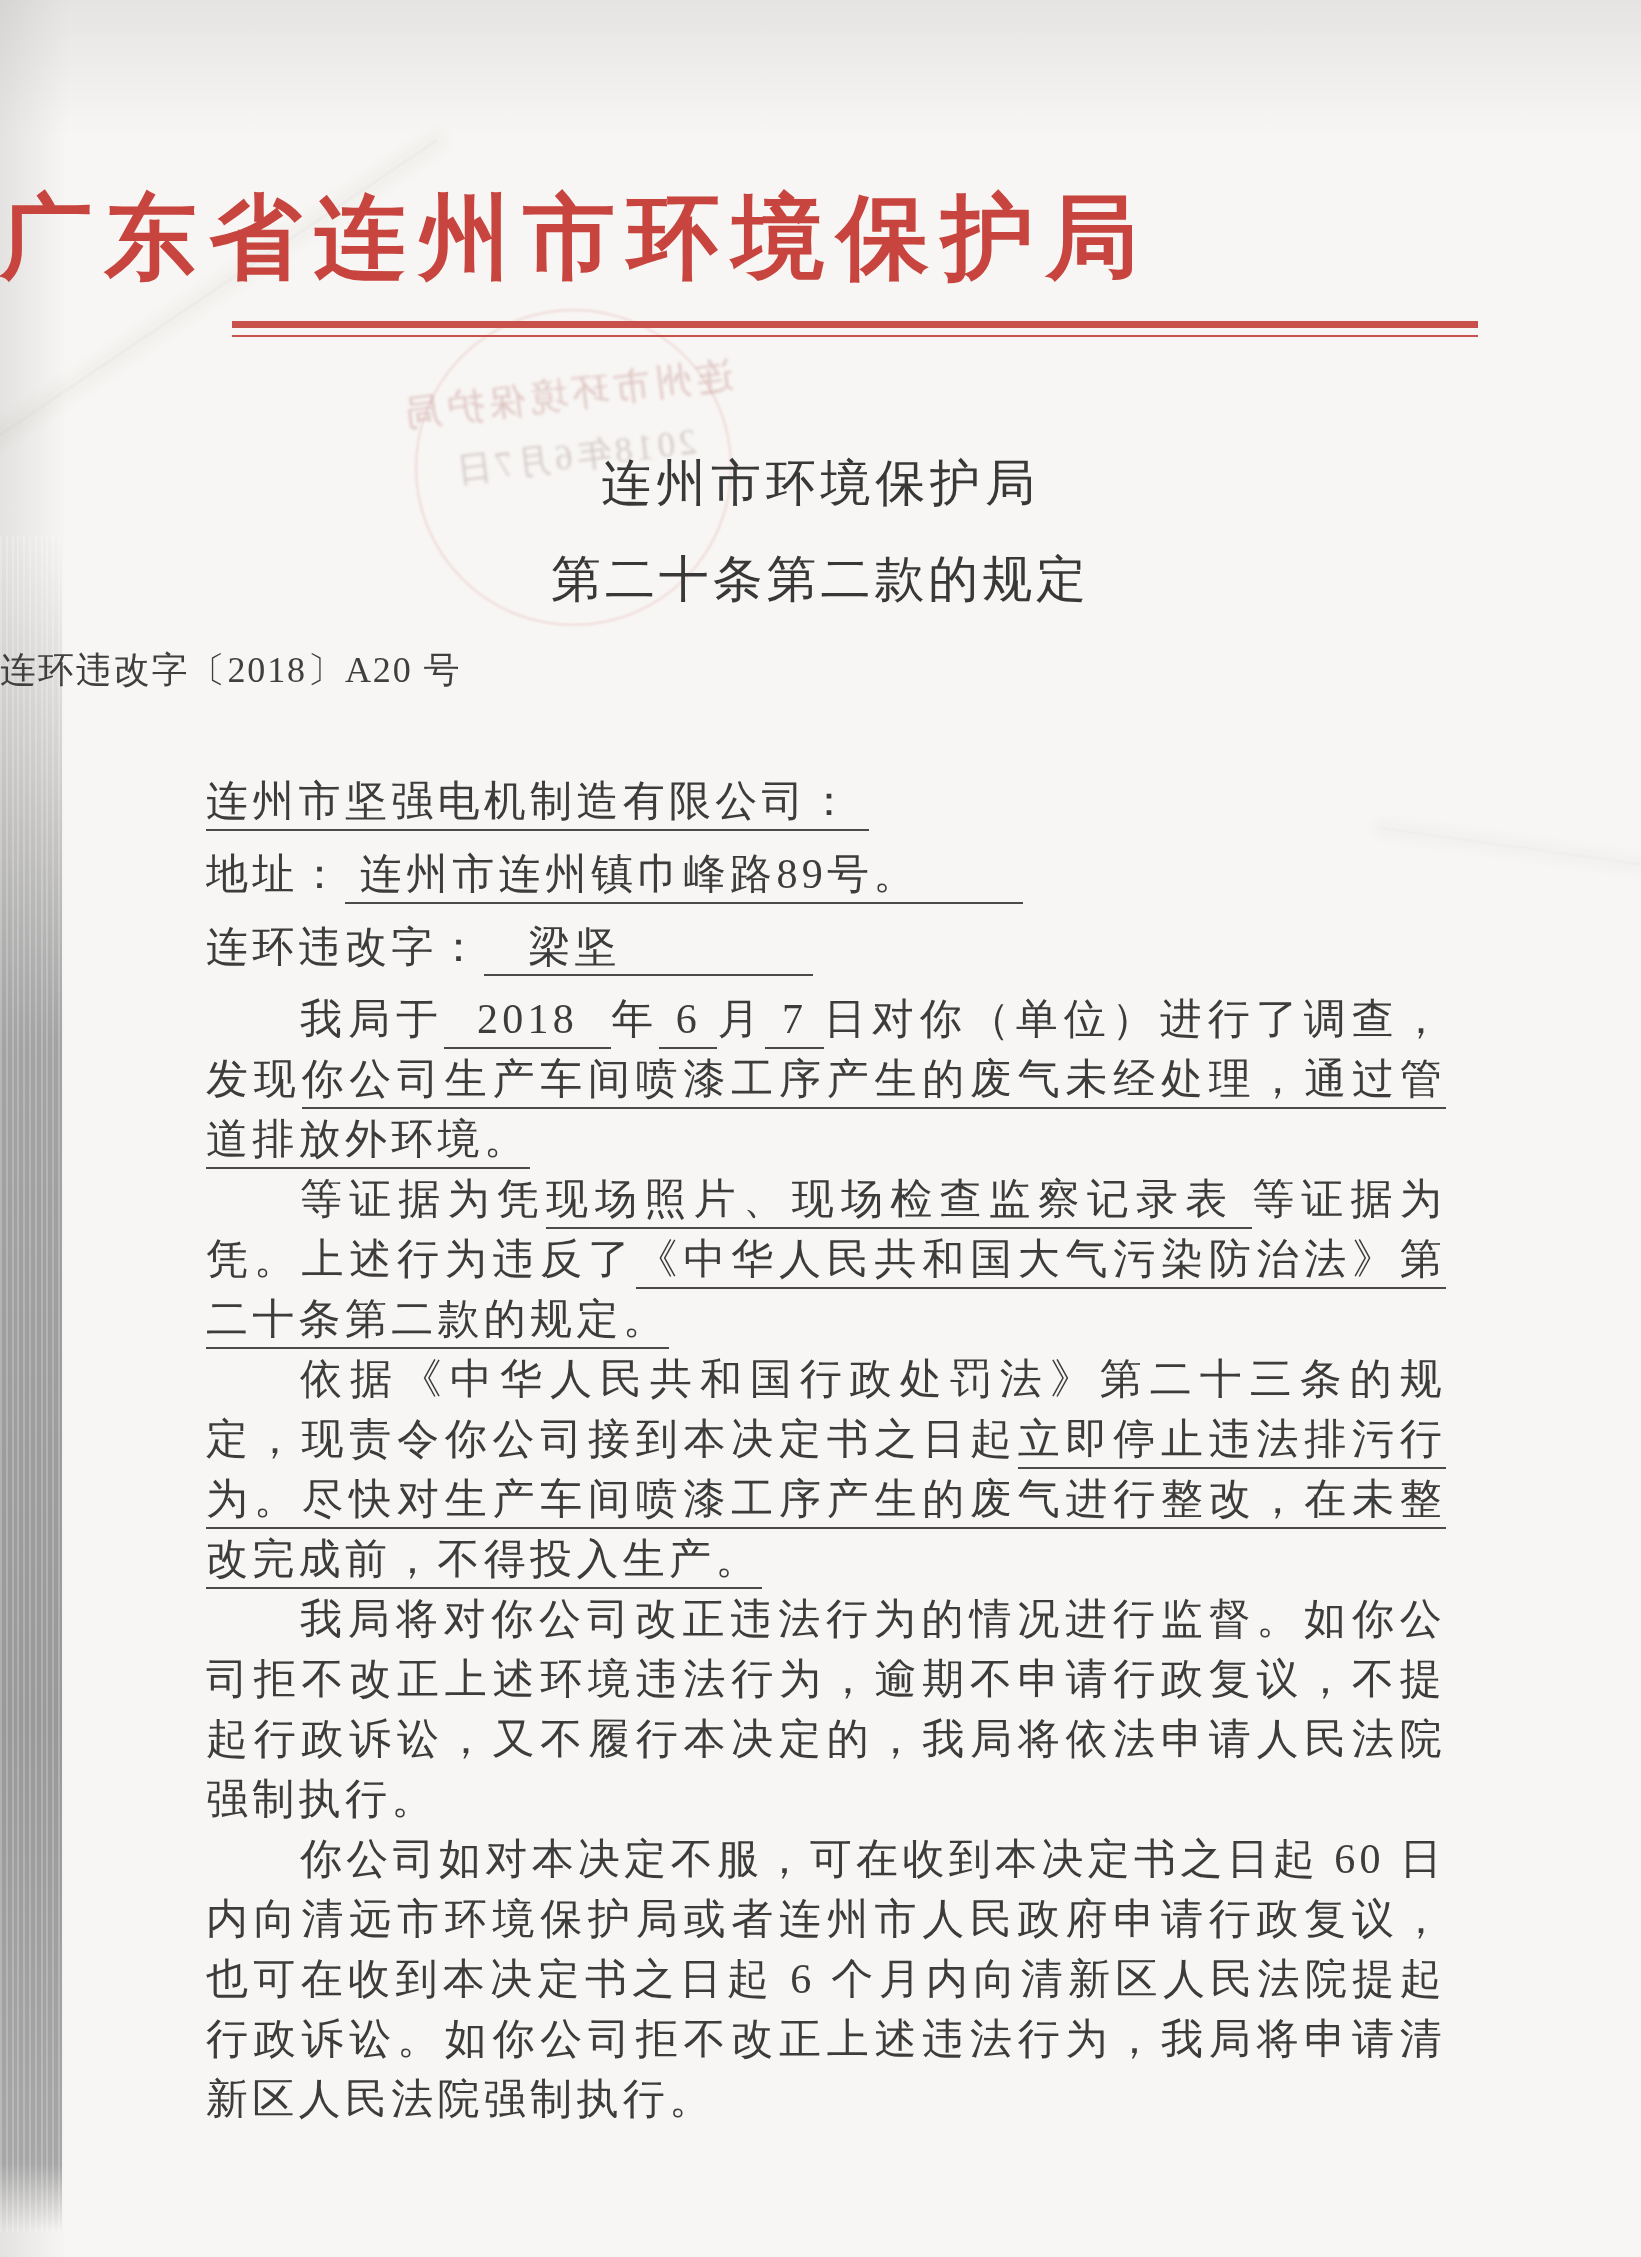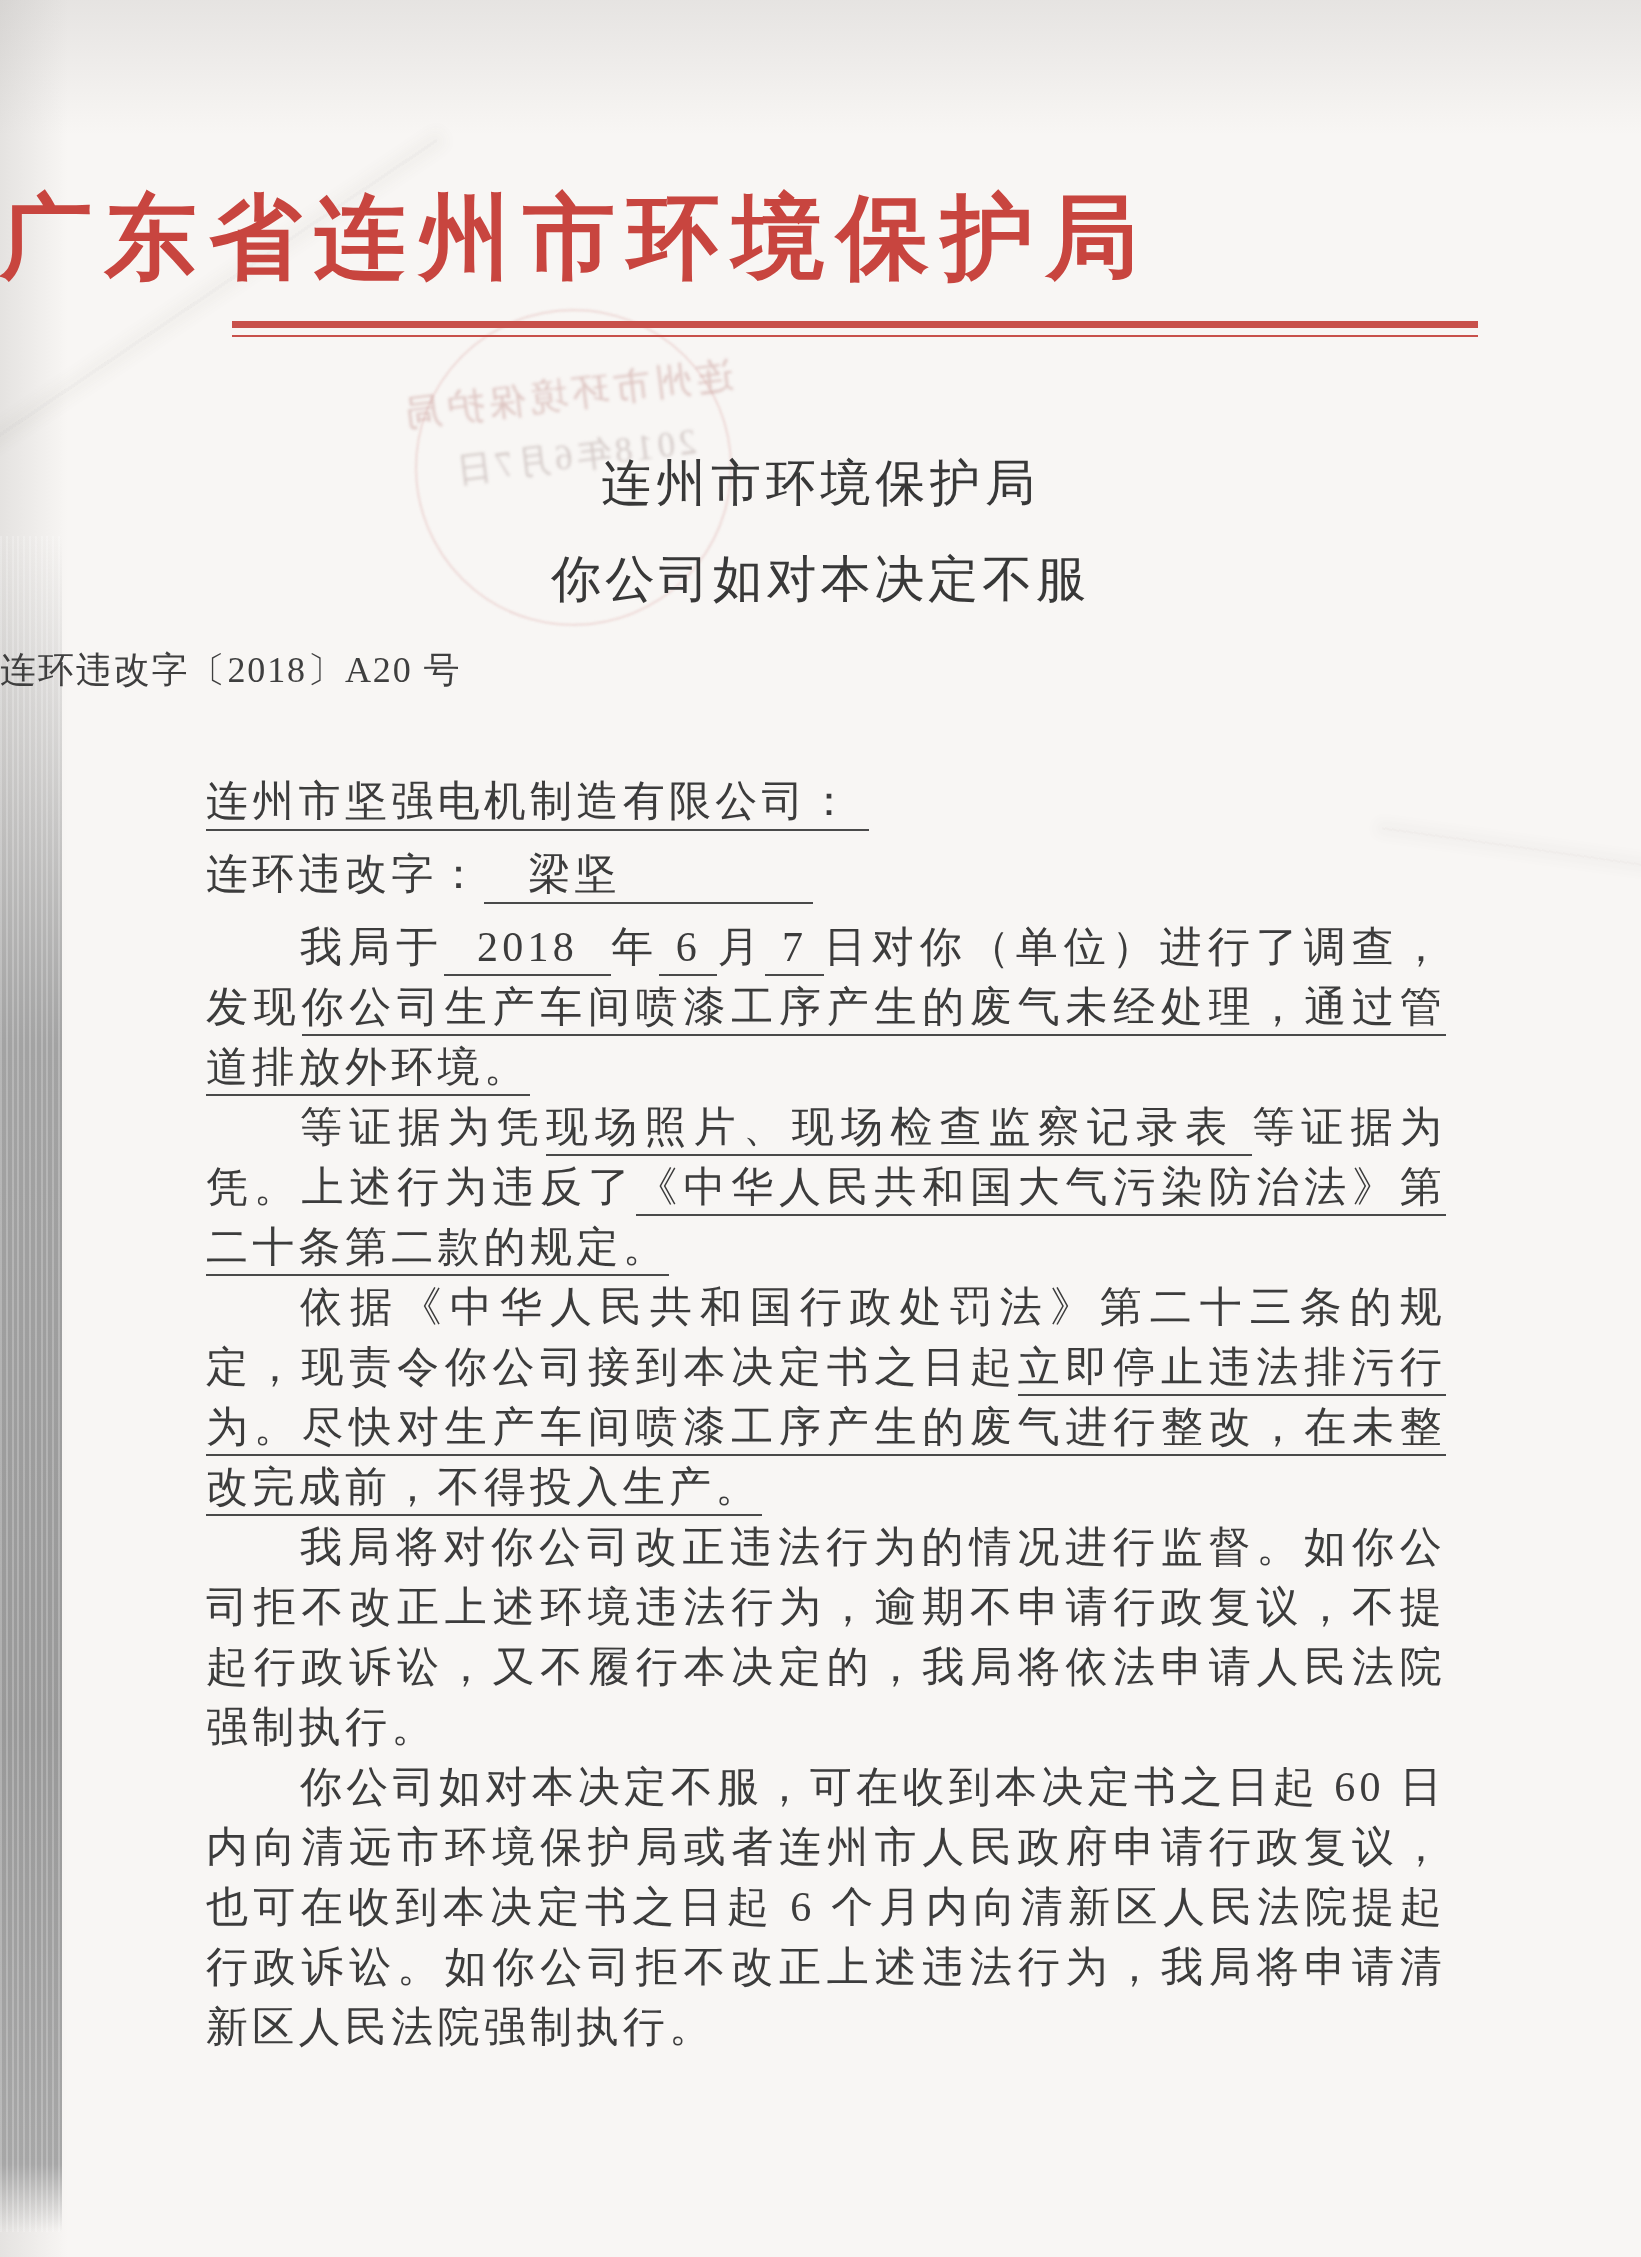--- a/index.html
+++ b/index.html
@@ -120,27 +120,28 @@
 </div>
 
 <div class="letterhead">广东省连州市环境保护局</div>
 <div class="red-rule">
   <div class="bar-thick"></div>
   <div class="bar-thin"></div>
 </div>
 
 <div class="doc-title">
   <div class="t1">连州市环境保护局</div>
-  <div class="t2">你公司如对本决定不服</div>
+  <div class="t2">第二十条第二款的规定</div>
 </div>
 
 <div class="doc-number">连环违改字〔2018〕A20 号</div>
 
 <div class="doc-body" id="doc-body">
     <div class="para field"><span class="seg u">连州市坚强电机制造有限公司：&nbsp;</span></div>
+    <div class="para field"><span class="seg">地址：</span><span class="seg u">&nbsp;连州市连州镇巾峰路89号。&nbsp;&nbsp;&nbsp;&nbsp;&nbsp;&nbsp;&nbsp;</span></div>
     <div class="para field"><span class="seg">连环违改字：</span><span class="seg u">&nbsp;&nbsp;&nbsp;梁坚&nbsp;&nbsp;&nbsp;&nbsp;&nbsp;&nbsp;&nbsp;&nbsp;&nbsp;&nbsp;&nbsp;&nbsp;&nbsp;</span></div>
     <div class="para indent"><span class="seg">我局于</span><span class="seg u">&nbsp;&nbsp;2018&nbsp;&nbsp;</span><span class="seg">年</span><span class="seg u">&nbsp;6&nbsp;</span><span class="seg">月</span><span class="seg u">&nbsp;7&nbsp;</span><span class="seg">日对你（单位）进行了调查，发现</span><span class="seg u">你公司生产车间喷漆工序产生的废气未经处理，通过管道排放外环境。</span></div>
     <div class="para indent"><span class="seg">等证据为凭</span><span class="seg u">现场照片、现场检查监察记录表&nbsp;</span><span class="seg">等证据为凭。上述行为违反了</span><span class="seg u">《中华人民共和国大气污染防治法》第二十条第二款的规定。</span></div>
     <div class="para indent"><span class="seg">依据《中华人民共和国行政处罚法》第二十三条的规定，现责令你公司接到本决定书之日起</span><span class="seg u">立即停止违法排污行为。尽快对生产车间喷漆工序产生的废气进行整改，在未整改完成前，不得投入生产。</span></div>
     <div class="para indent"><span class="seg">我局将对你公司改正违法行为的情况进行监督。如你公司拒不改正上述环境违法行为，逾期不申请行政复议，不提起行政诉讼，又不履行本决定的，我局将依法申请人民法院强制执行。</span></div>
     <div class="para indent"><span class="seg">你公司如对本决定不服，可在收到本决定书之日起 60 日内向清远市环境保护局或者连州市人民政府申请行政复议，也可在收到本决定书之日起 6 个月内向清新区人民法院提起行政诉讼。如你公司拒不改正上述违法行为，我局将申请清新区人民法院强制执行。</span></div>
   </div>
 
 
 </body></html>

